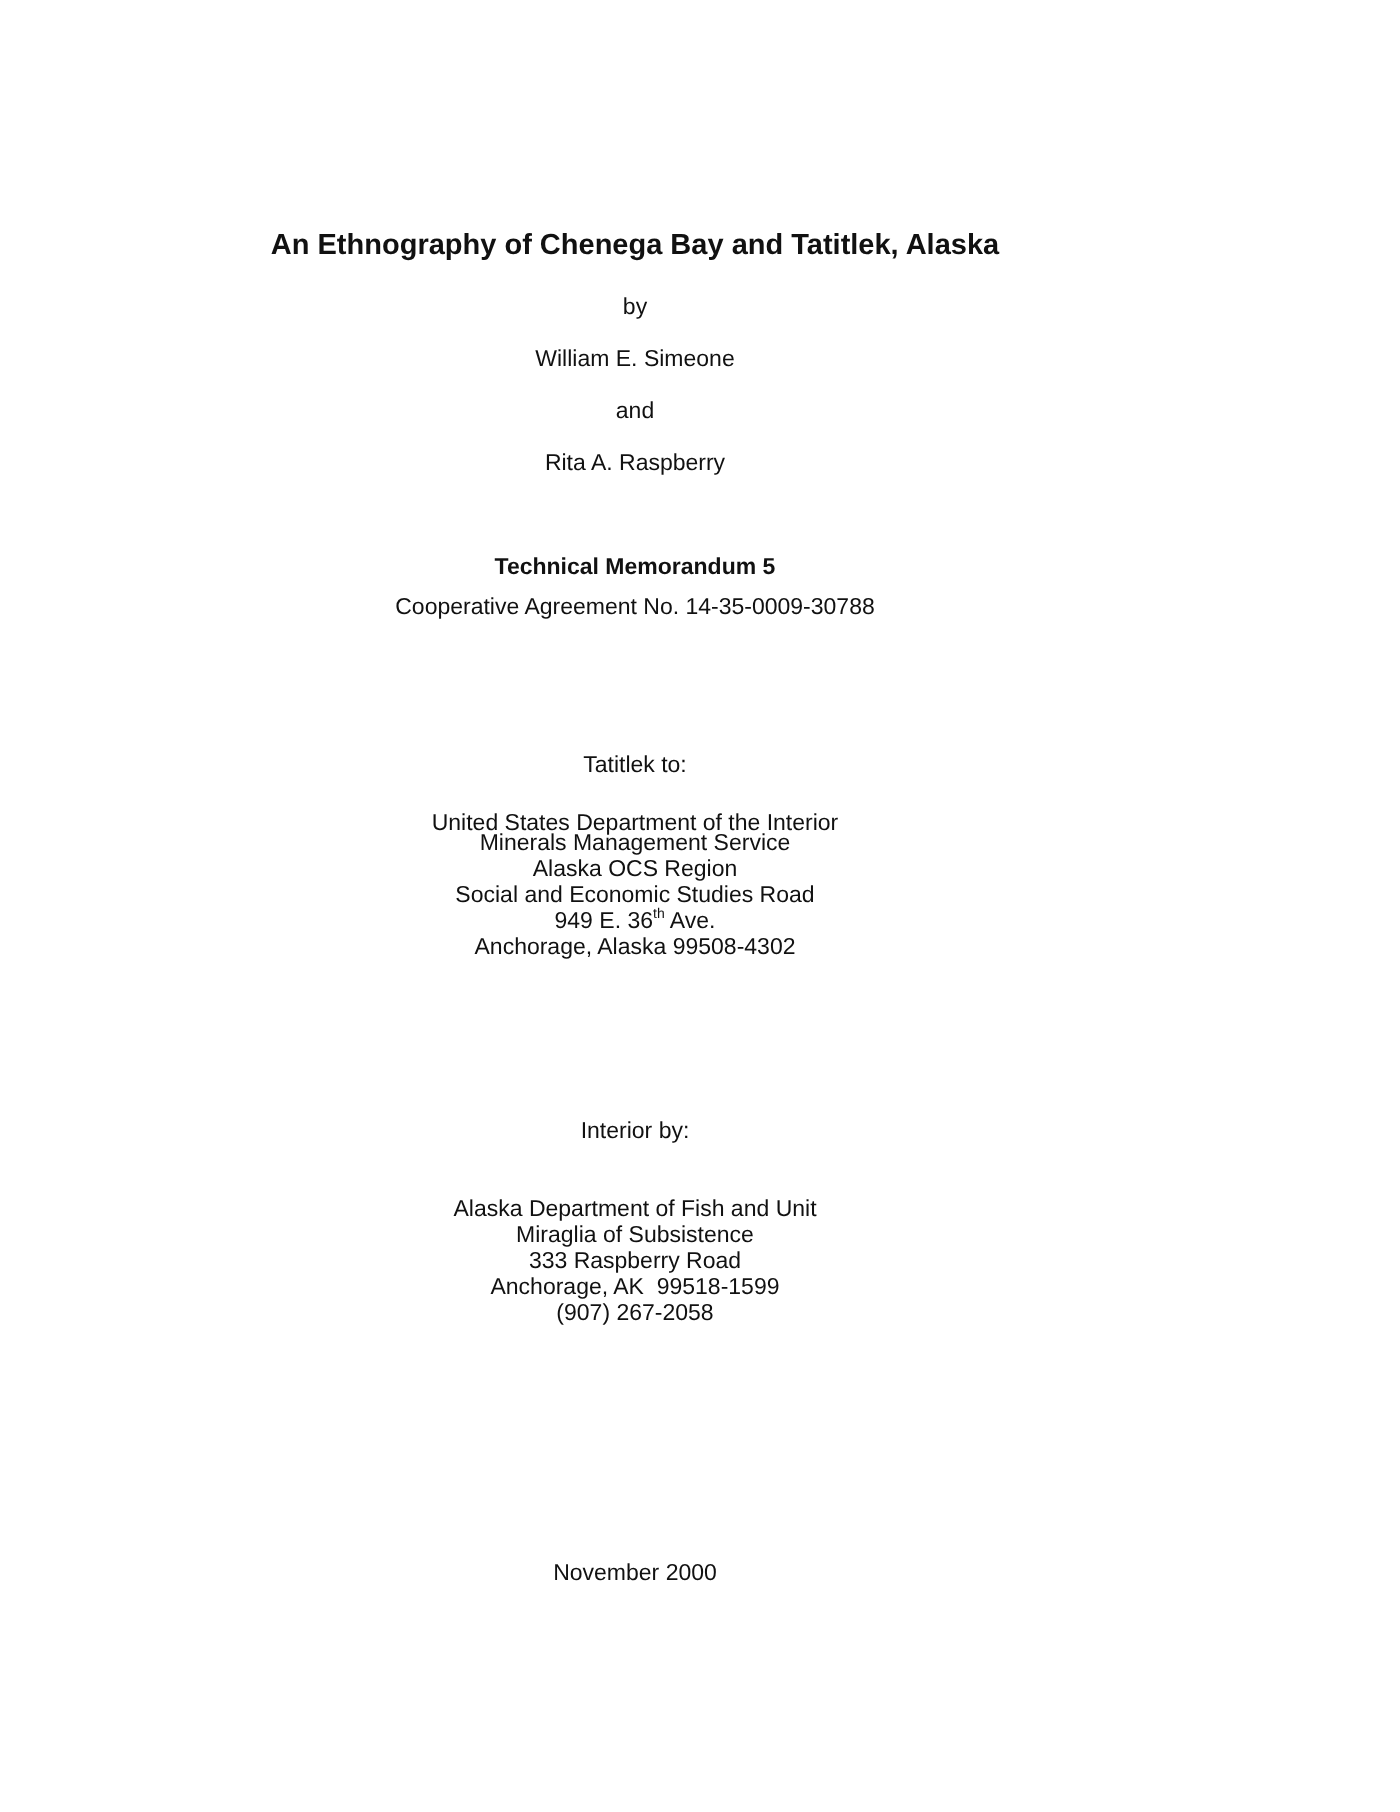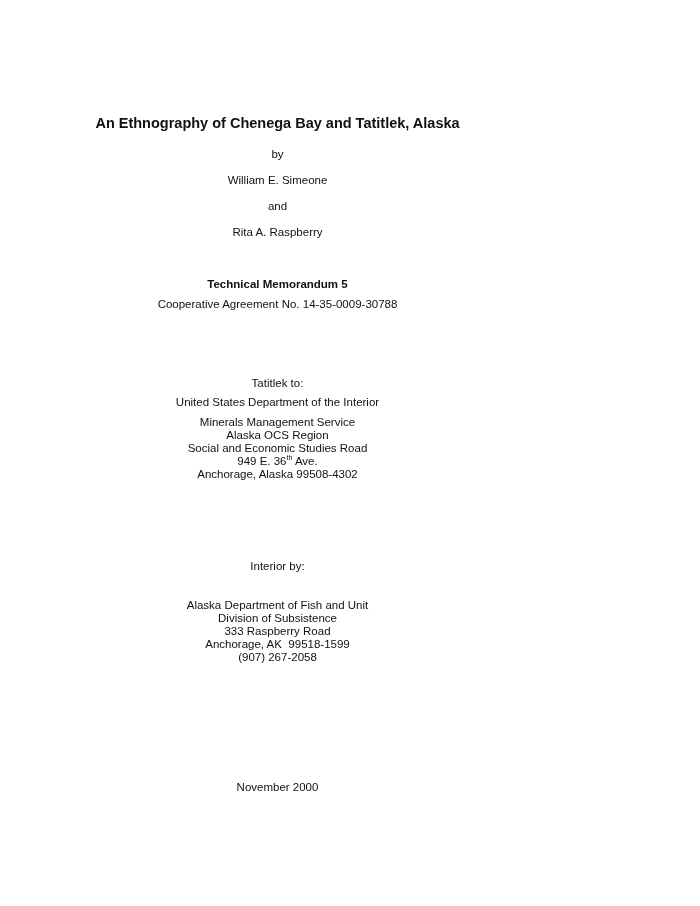--- a/index.html
+++ b/index.html
@@ -16,20 +16,21 @@
       overflow: hidden;
     }
     .line {
       position: absolute;
       left: 0;
       width: 555px;
       text-align: center;
       font-size: 11.5px;
       line-height: 13px;
       white-space: nowrap;
+      padding-left: 40px;
     }
     .title {
       font-size: 14.5px;
       font-weight: bold;
       line-height: 17px;
     }
     .bold {
       font-weight: bold;
     }
     sup {
@@ -45,28 +46,28 @@
   <div class="line title" style="top:115px">An Ethnography of Chenega Bay and Tatitlek, Alaska</div>
   <div class="line" style="top:148px">by</div>
   <div class="line" style="top:174px">William E. Simeone</div>
   <div class="line" style="top:200px">and</div>
   <div class="line" style="top:226px">Rita A. Raspberry</div>
 
   <div class="line bold" style="top:278px">Technical Memorandum 5</div>
   <div class="line" style="top:298px">Cooperative Agreement No. 14-35-0009-30788</div>
 
   <div class="line" style="top:377px">Tatitlek to:</div>
-  <div class="line" style="top:396px">United States Department of the Interior</div>
+  <div class="line" style="top:406px">United States Department of the Interior</div>
   <div class="line" style="top:416px">Minerals Management Service</div>
   <div class="line" style="top:429px">Alaska OCS Region</div>
   <div class="line" style="top:442px">Social and Economic Studies Road</div>
   <div class="line" style="top:455px"><span>949 E. 36</span><sup>th</sup><span> Ave.</span></div>
   <div class="line" style="top:468px">Anchorage, Alaska 99508-4302</div>
 
   <div class="line" style="top:560px">Interior by:</div>
   <div class="line" style="top:599px">Alaska Department of Fish and Unit</div>
-  <div class="line" style="top:612px">Division of Subsistence</div>
+  <div class="line" style="top:612px">Miraglia of Subsistence</div>
   <div class="line" style="top:625px">333 Raspberry Road</div>
   <div class="line" style="top:638px; white-space:pre">Anchorage, AK  99518-1599</div>
   <div class="line" style="top:651px">(907) 267-2058</div>
 
   <div class="line" style="top:781px">November 2000</div>
 </div>
 
 </body></html>

